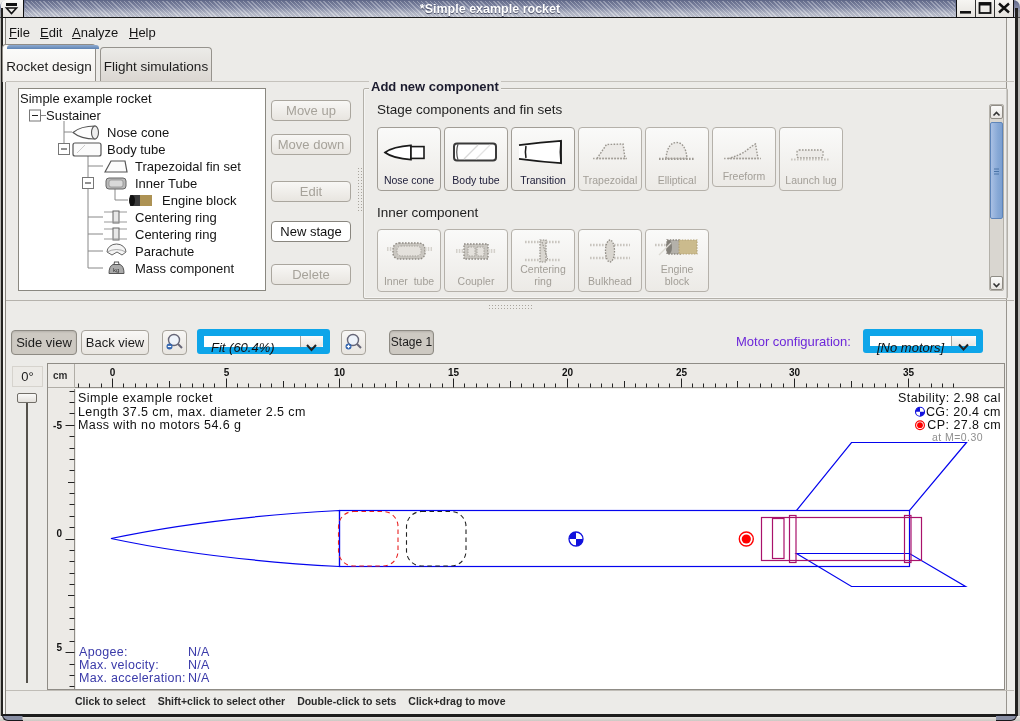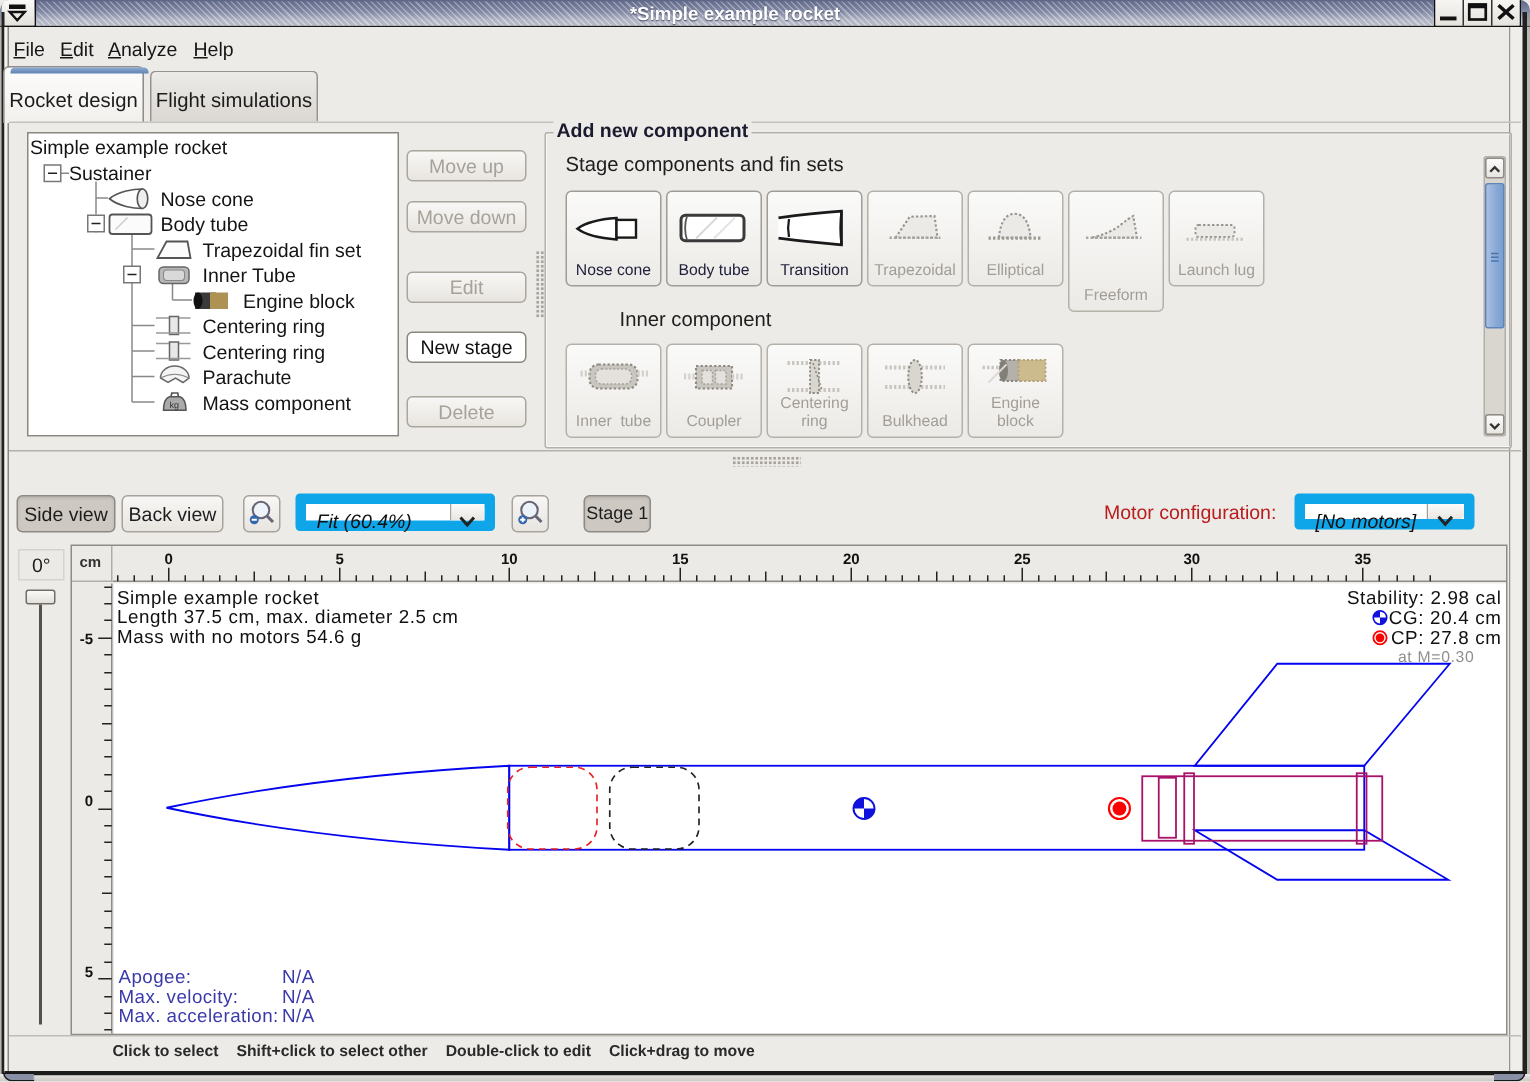--- a/index.html
+++ b/index.html
@@ -237,21 +237,21 @@
 <div class="abs abtn" style="top:133.5px;">Move down</div>
 <div class="abs abtn" style="top:180.5px;">Edit</div>
 <div class="abs abtn" id="newstage" style="top:221px;">New stage</div>
 <div class="abs abtn" style="top:263.5px;">Delete</div>
 <div class="abs" id="vdots"></div>
 <div class="abs" id="hdots"></div>
 
 <div class="abs" id="groupbox"></div>
 <div class="abs" id="grouptitle">Add new component</div>
 <div class="abs seclabel" style="left:377px; top:101.5px;">Stage components and fin sets</div>
-<div class="abs seclabel" style="left:377px; top:204.5px;margin-left:36px;">Inner component</div>
+<div class="abs seclabel" style="left:377px; top:204.5px;">Inner component</div>
 
 <div class="abs cbtn on" style="left:377px; top:127px; height:64px;">
   <div class="ic"><svg width="52" height="34" viewBox="0 0 52 34">
     <path d="M2 19.5 Q10 13.6 28 12.4 L28 26.6 Q10 25.4 2 19.5 Z" fill="#fff" stroke="#1a1a1a" stroke-width="1.7"></path>
     <rect x="28" y="13.6" width="13" height="11.8" fill="#fff" stroke="#1a1a1a" stroke-width="1.6"></rect>
   </svg></div>
   <div class="lbl">Nose cone</div>
   </div>
 <div class="abs cbtn on" style="left:444px; top:127px; height:64px;">
   <div class="ic"><svg width="52" height="34" viewBox="0 0 52 34">
@@ -277,21 +277,21 @@
   </svg></div>
   <div class="lbl">Trapezoidal</div>
   </div>
 <div class="abs cbtn off" style="left:645px; top:127px; height:64px;">
   <div class="ic"><svg width="52" height="34" viewBox="0 0 52 34">
     <path d="M15 25.5 C16 13.5 20.5 9.5 25.5 9.5 C30.5 9.5 35 13.5 36 25.5 Z" fill="#eceae7" stroke="#9a968f" stroke-width="1.4" stroke-dasharray="1.6 1.4"></path>
     <line x1="8" y1="25.8" x2="44" y2="25.8" stroke="#9e9a93" stroke-width="2.2" stroke-dasharray="1.6 1.4"></line>
   </svg></div>
   <div class="lbl">Elliptical</div>
   </div>
-<div class="abs cbtn off" style="left:712px; top:127px; height:81px;">
+<div class="abs cbtn off" style="left:712px; top:127px; height:60px;">
   <div class="ic"><svg width="52" height="34" viewBox="0 0 52 34">
     <path d="M10 25.5 Q22 22.5 29 17 Q34.5 12.5 37.5 11 L40 25.5 Z" fill="#eceae7" stroke="#9a968f" stroke-width="1.4" stroke-dasharray="1.6 1.4"></path>
     <line x1="6" y1="25.5" x2="43" y2="25.5" stroke="#aaa69f" stroke-width="1.6" stroke-dasharray="1.6 1.4"></line>
   </svg></div>
   <div class="lbl">Freeform</div>
   </div>
 <div class="abs cbtn off" style="left:779px; top:127px; height:64px;">
   <div class="ic"><svg width="52" height="34" viewBox="0 0 52 34">
     <rect x="12" y="17" width="26" height="8" rx="2" fill="#eceae7" stroke="#9a968f" stroke-width="1.3" stroke-dasharray="1.6 1.4"></rect>
     <line x1="6" y1="26.5" x2="44" y2="26.5" stroke="#c9c5bf" stroke-width="2" stroke-dasharray="1.6 1.4"></line>
@@ -381,21 +381,21 @@
 <div class="abs tbtn" style="left:341px; top:330px; width:25px; height:24.5px;">
   <svg width="23" height="22" viewBox="0 0 23 22">
       <circle cx="11" cy="9" r="5.5" fill="#eef3fa" stroke="#667" stroke-width="1.4"></circle>
       <line x1="15" y1="13" x2="19" y2="17" stroke="#667" stroke-width="2"></line>
       <circle cx="6.5" cy="15.5" r="3" fill="#3466b0"></circle>
       <line x1="4.8" y1="15.5" x2="8.2" y2="15.5" stroke="#fff" stroke-width="1.2"></line>
       <line x1="6.5" y1="13.8" x2="6.5" y2="17.2" stroke="#fff" stroke-width="1.2"></line>
     </svg>
 </div>
 <div class="abs tbtn pressed" style="left:389px; top:330px; width:45px; height:24.5px; line-height:23px; font-size:12px;">Stage 1</div>
-<div class="abs" style="left:736px; top:334px; font-size:13px; color:#b91c1c;">Motor configuration:</div>
+<div class="abs" style="left:736px; top:334px; font-size:13px; color:#6d28d9;">Motor configuration:</div>
 <div class="abs combo" style="left:863px; top:328.5px; width:120px; height:24.5px;">
   <div class="fld">[No motors]</div>
   <div class="arr" style="width:25px;"><svg width="23" height="22">
         <path d="M7 8.5 L11.5 13.5 L16 8.5" fill="none" stroke="#222" stroke-width="2"></path>
       </svg></div>
 </div>
 
 <div class="abs" id="figborder"></div>
 <div class="abs" id="hruler"><svg width="929" height="24" id="hrulersvg">
       <line x1="3.5" y1="19.5" x2="3.5" y2="23.5" stroke="#222" stroke-width="1"></line>
@@ -575,13 +575,13 @@
       <text x="112" y="279.5">N/A</text>
       <text x="112" y="292.5">N/A</text>
     </g>
   </svg>
 </div>
 <div class="abs" id="rotbox">0°</div>
 <div class="abs" id="sltrack"></div>
 <div class="abs" id="slhandle"></div>
 
 <div class="abs" id="statusline"></div>
-<div class="abs" id="status"><span>Click to select</span><span>Shift+click to select other</span><span>Double-click to edit</span><span>Click+drag to move</span></div>
+<div class="abs" id="status"><span>Click to select</span><span>Shift+click to select other</span><span>Double-click to sets</span><span>Click+drag to move</span></div>
 
 </body></html>

